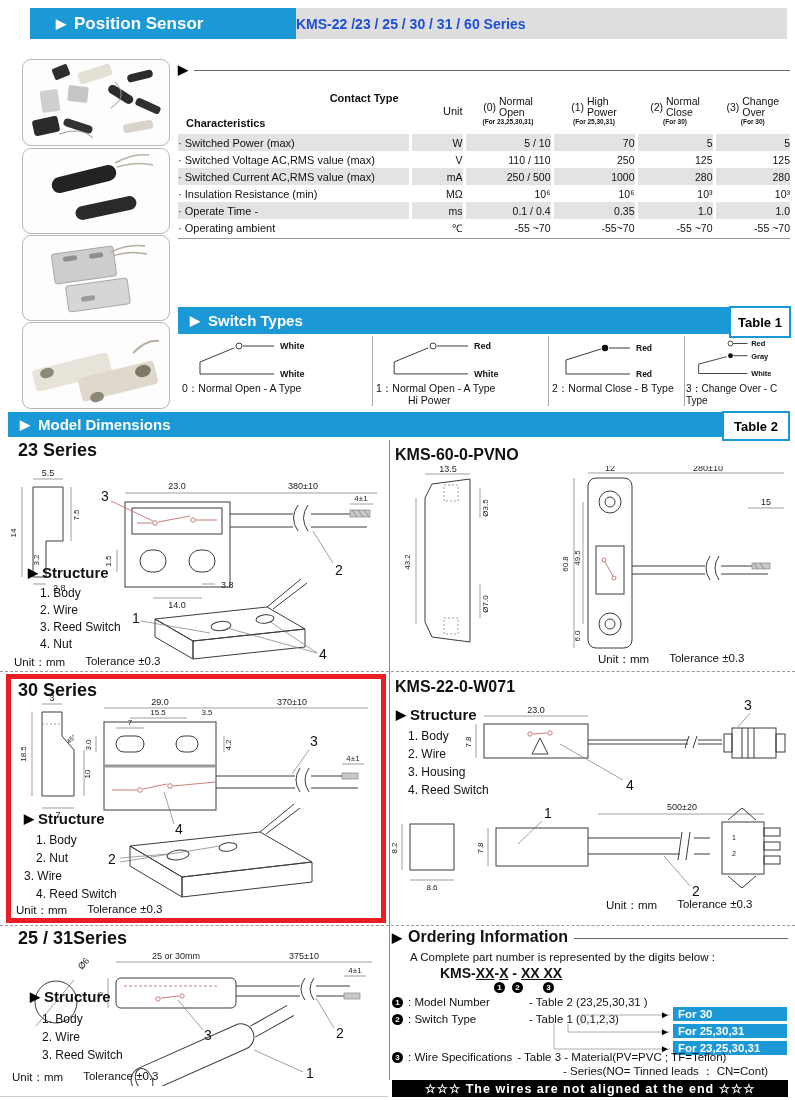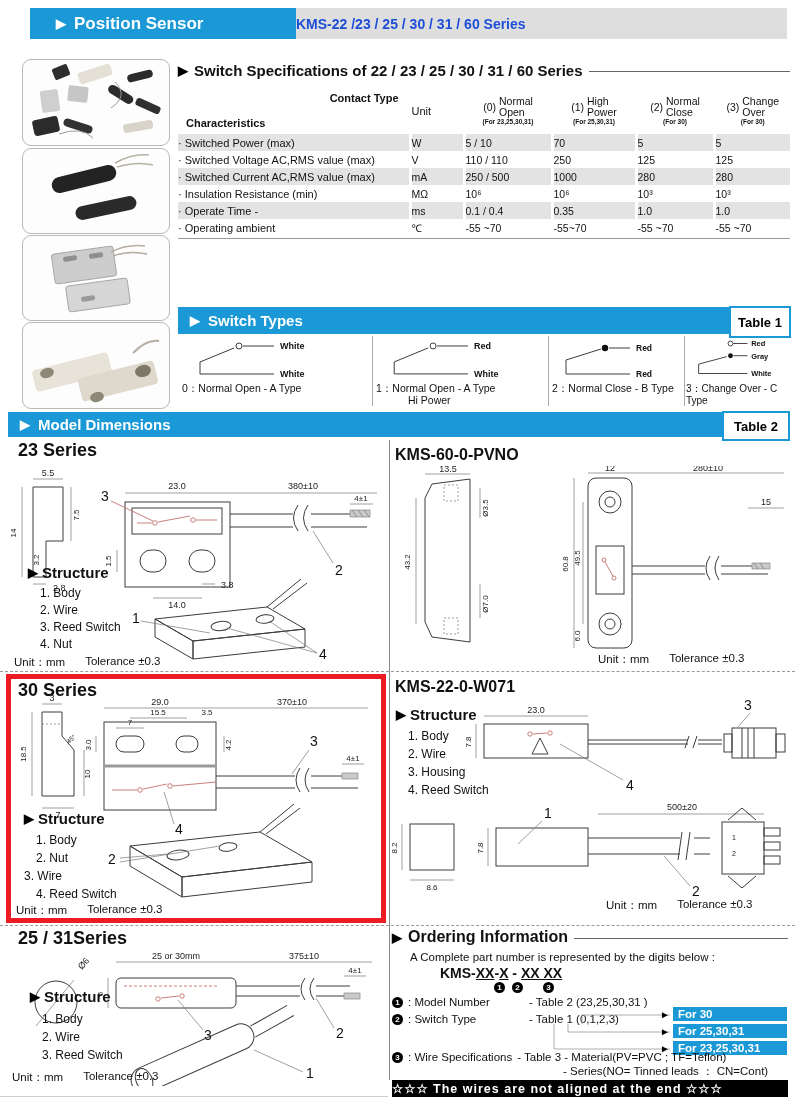--- a/index.html
+++ b/index.html
@@ -16,21 +16,21 @@
   
   .sectitle{display:flex;align-items:center;gap:6px;font-weight:bold;font-size:15px;}
   .sectitle .rule{flex:1;height:1px;background:#666;margin-top:2px;}
   .arrow{color:#000;font-size:13px;}
   
   table.spec{border-collapse:collapse;table-layout:fixed;width:612px;font-size:10.5px;}
   table.spec td{padding:0;height:17px;vertical-align:middle;border-left:3px solid #fff;}
   table.spec td:first-child{border-left:none;}
   table.spec tbody tr:nth-child(even) td{background:#e3e3e3;}
   td.lblc{padding-left:5px;font-size:11px;}
-  td.ctr{text-align:left;}
+  td.ctr{text-align:right;}
   tr.hdr td{height:46px;background:#fff;}
   td.corner{position:relative;
     background:linear-gradient(to bottom right,#d2d2d2 calc(50% - 1px),#fff calc(50% - 1px),#fff calc(50% + 1px),#d2d2d2 calc(50% + 1px));}
   .ct{position:absolute;top:4px;right:10px;font-weight:bold;font-size:11px;}
   .ch{position:absolute;bottom:5px;left:8px;font-weight:bold;font-size:11px;}
   .colh{display:flex;flex-direction:column;align-items:center;justify-content:center;line-height:1.05;}
   .colh .nm{display:flex;align-items:center;gap:3px;font-size:10.5px;}
   .colh .stack{display:flex;flex-direction:column;align-items:flex-start;}
   .colh .note{font-size:6.5px;font-weight:bold;margin-top:1px;}
   
@@ -63,21 +63,21 @@
   
   .oline{display:flex;align-items:center;font-size:11.5px;gap:5px;}
   .olbl{min-width:116px;}
   .dig{display:inline-flex;width:11px;height:11px;border-radius:50%;background:#000;color:#fff;
        font-size:8px;font-weight:bold;align-items:center;justify-content:center;flex:0 0 auto;}
   .u{text-decoration:underline;}
   .tagrow{display:flex;align-items:center;gap:3px;}
   .tag{background:#1a99d6;color:#fff;font-weight:bold;font-size:11.5px;padding:1px 5px;width:104px;}
   .tagarr{font-size:10px;color:#000;}
   .footerbar{background:#000;color:#fff;font-weight:bold;font-size:12.5px;
-             display:flex;align-items:center;letter-spacing:1px;}
+             display:flex;align-items:center;justify-content:center;letter-spacing:1px;}
 </style>
 </head>
 <body>
 
 <div id="page">
 
   <div class="abs hbadge" style="left:30px;top:8px;width:240px;height:31px;">
     <span class="arrow" style="color:#fff;">▶</span>
     <span>Position Sensor</span>
   </div>
@@ -124,21 +124,20 @@
       <rect x="56" y="46" width="78" height="24" rx="4" fill="#ded9cc" stroke="#aaa append" transform="rotate(-14 95 58)"></rect>
       <ellipse cx="24" cy="50" rx="7" ry="5" fill="#8d8878" transform="rotate(-14 24 50)"></ellipse>
       <ellipse cx="120" cy="48" rx="8" ry="6" fill="#7e7868" transform="rotate(-14 120 48)"></ellipse>
       <ellipse cx="74" cy="74" rx="7" ry="5" fill="#8d8878" transform="rotate(-14 74 74)"></ellipse>
       <path d="M110,30 q14,-14 26,-12" stroke="#b5ada0" stroke-width="2" fill="none"></path>
     </svg>
   </div>
 
   <div class="abs sectitle" style="left:178px;top:62px;width:612px;">
     <span class="arrow">▶</span>
-    <span>Switch Specifications of 22 / 23 / 25 / 30 / 31 / 60 Series</span>
     <span class="rule"></span>
   </div>
 
   <div class="abs" style="left:178px;top:88px;">
     <table class="spec">
       <colgroup>
           <col style="width:232px">
           <col style="width:54px">
           <col style="width:88px">
           <col style="width:84px">

